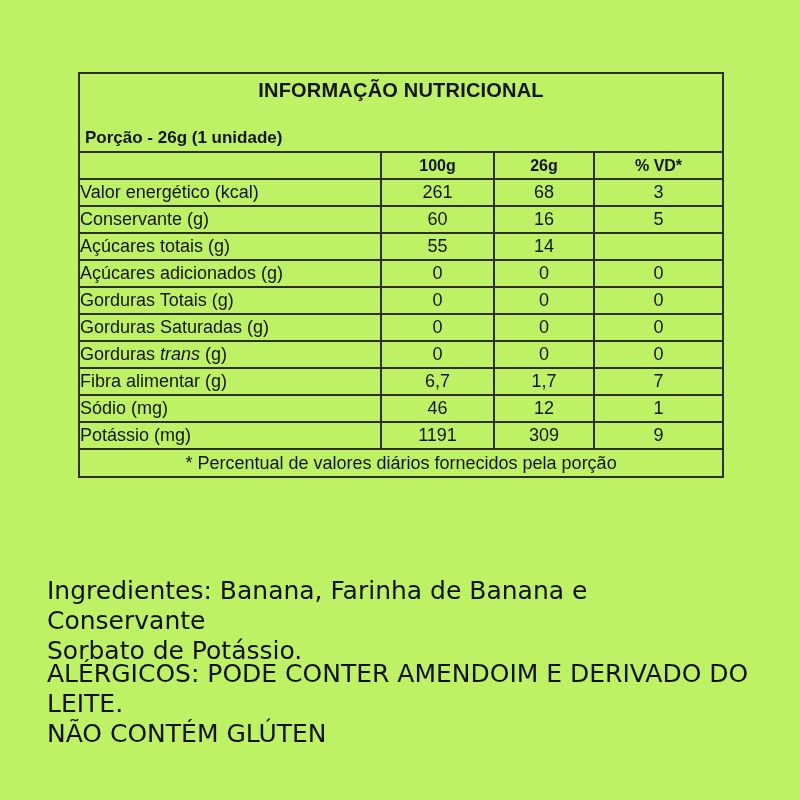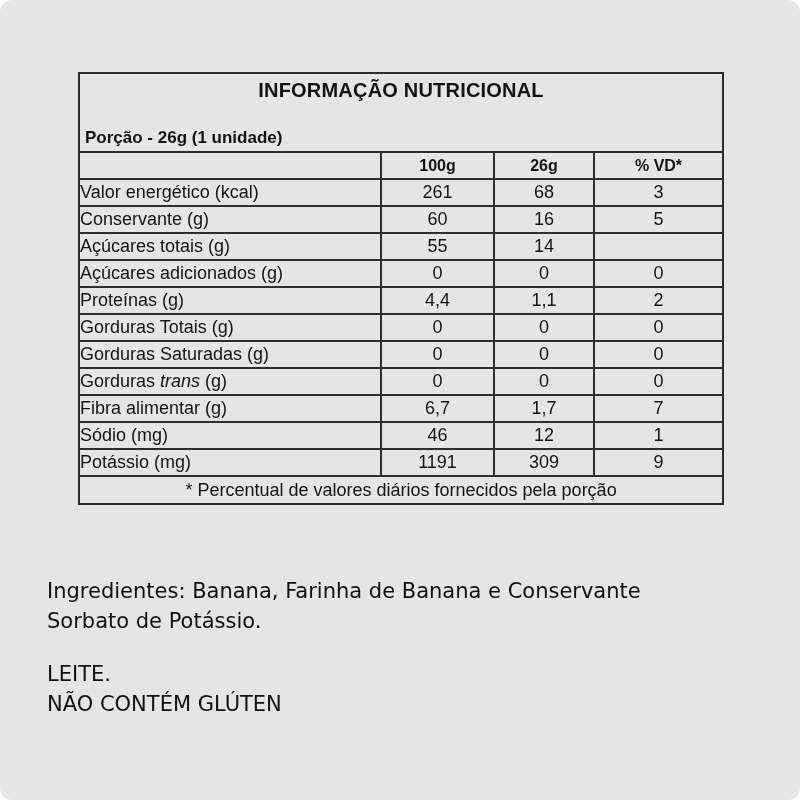--- a/index.html
+++ b/index.html
@@ -4,21 +4,21 @@
 <style>
   html, body { margin:0; padding:0; }
   body {
     width:800px; height:800px;
     background:#ffffff;
     font-family:"Liberation Sans", sans-serif;
     color:#141414;
     position:relative;
     overflow:hidden;
   }
-  .page { position:absolute; inset:0; background:#e5e5e5;border-radius:12px; }
+  .page { position:absolute; inset:0; background:#bef264; }
 
   table.nutri {
     position:absolute; left:78px; top:72px;
     width:644px;
     border-collapse:collapse;
     table-layout:fixed;
   }
   table.nutri td {
     border:2px solid #2e2e2e;
     font-size:18px;
@@ -60,21 +60,21 @@
     height:26px;
     text-align:center;
     font-size:19px;
   }
 
   .textblock {
     position:absolute;
     left:47px;
     width:706px;
     font-family:"DejaVu Sans", sans-serif;
-    font-size:21px;
+    font-size:25px;
     line-height:30px;
     color:#111111;
   }
   .ingredients { top:576px; }
   .allergens   { top:659px; }
 </style>
 </head>
 <body>
 
 <div class="page">
@@ -121,26 +121,20 @@
           <td class="val">14</td>
           <td class="val"></td>
         </tr>
         <tr>
           <td class="lbl ind2"><span>Açúcares adicionados (g)</span></td>
           <td class="val">0</td>
           <td class="val">0</td>
           <td class="val">0</td>
         </tr>
         <tr>
-          <td class="lbl ind0"><span>Proteínas (g)</span></td>
-          <td class="val">4,4</td>
-          <td class="val">1,1</td>
-          <td class="val">2</td>
-        </tr>
-        <tr>
           <td class="lbl ind0"><span>Gorduras Totais (g)</span></td>
           <td class="val">0</td>
           <td class="val">0</td>
           <td class="val">0</td>
         </tr>
         <tr>
           <td class="lbl ind1"><span>Gorduras Saturadas (g)</span></td>
           <td class="val">0</td>
           <td class="val">0</td>
           <td class="val">0</td>
@@ -176,17 +170,18 @@
       </tr>
     </tbody>
   </table>
 
   <div class="textblock ingredients">
       <div>Ingredientes: Banana, Farinha de Banana e Conservante</div>
       <div>Sorbato de Potássio.</div>
     </div>
 
   <div class="textblock allergens">
+      <div>ALÉRGICOS: PODE CONTER AMENDOIM E DERIVADO DO</div>
       <div>LEITE.</div>
       <div>NÃO CONTÉM GLÚTEN</div>
     </div>
 
 </div>
 
 </body></html>

